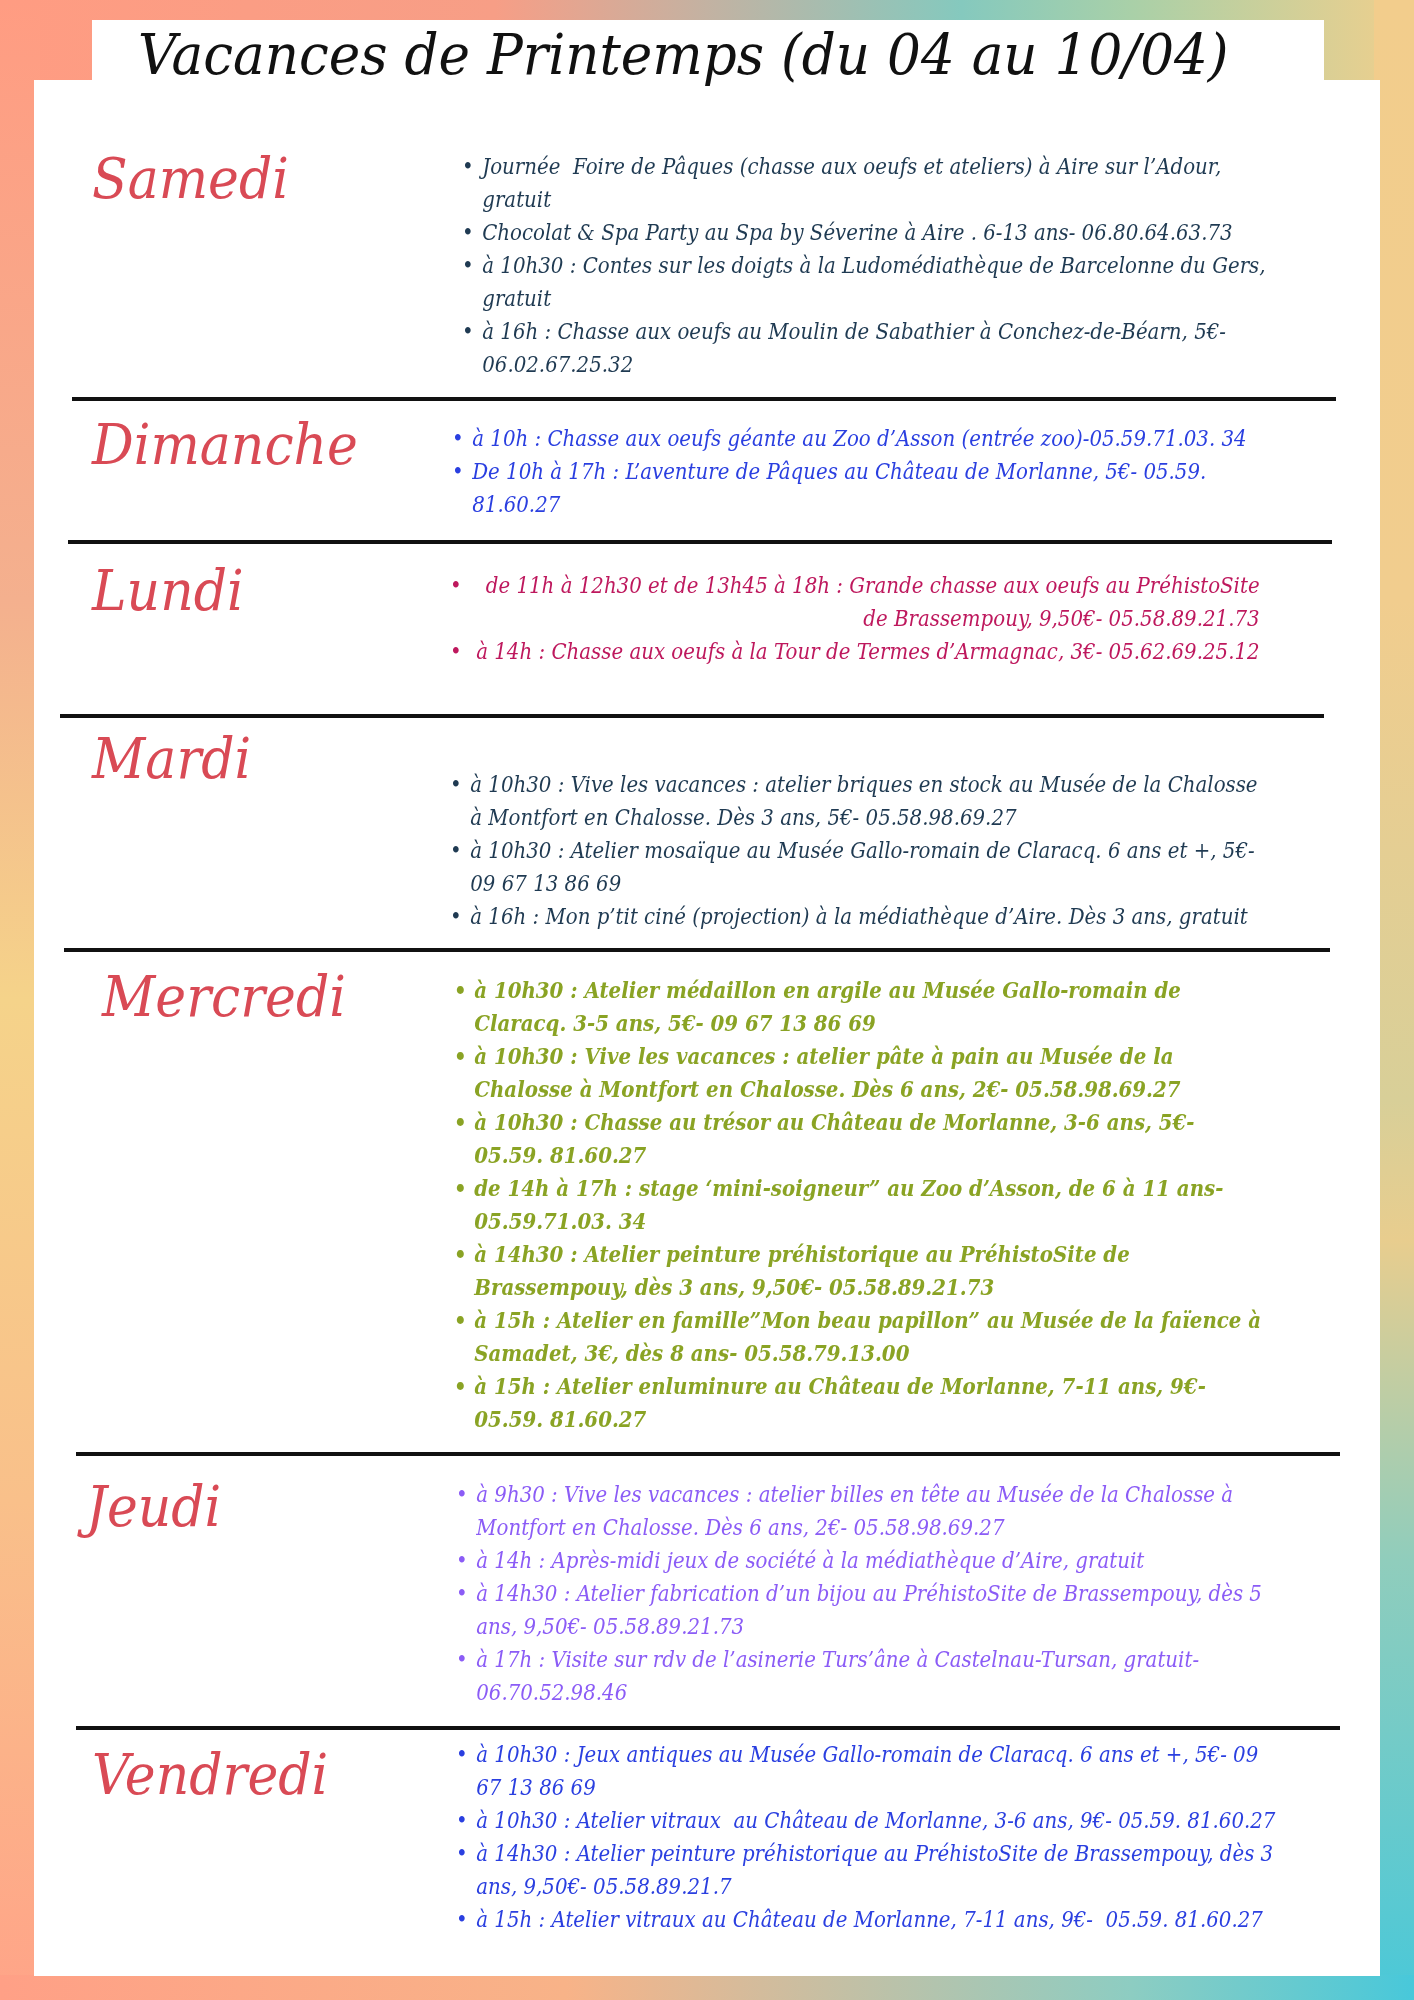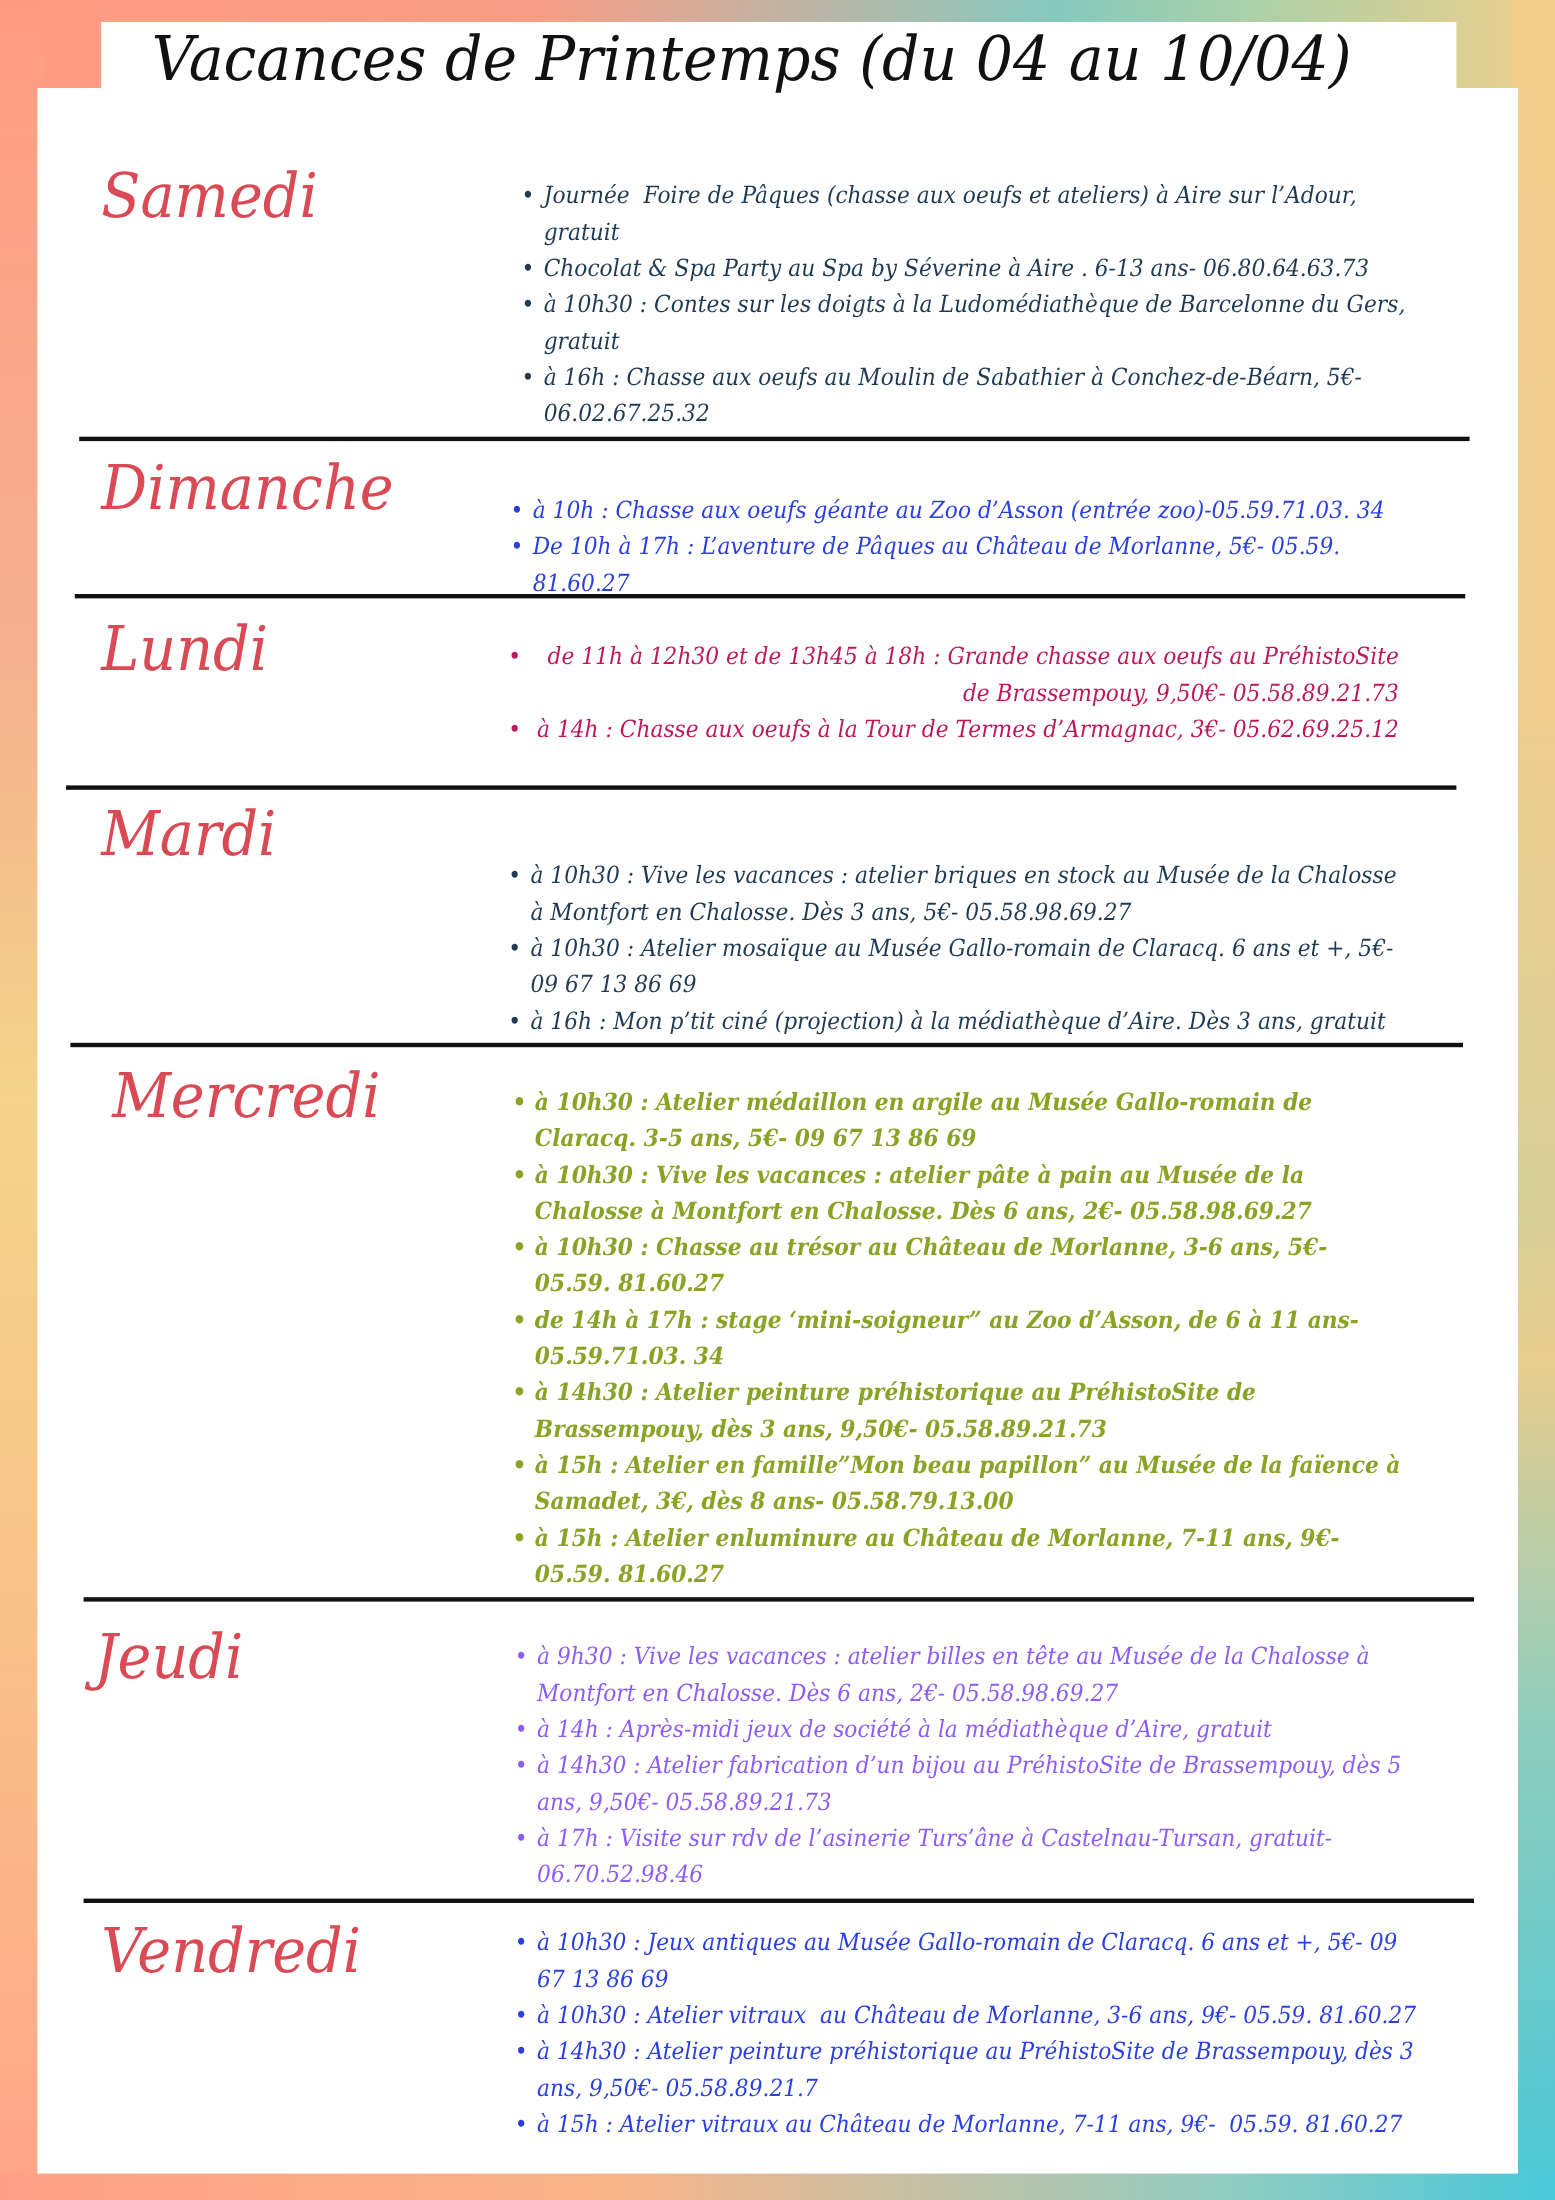--- a/index.html
+++ b/index.html
@@ -45,21 +45,21 @@
     position: absolute;
     font-family: "DejaVu Serif", serif; font-style: italic;
     font-size: 56px; color: #d94a55;
     transform: scaleX(0.93); transform-origin: left top;
     white-space: nowrap;
   }
   .rule {
     position: absolute; height: 4px; background: #111;
   }
   .events {
-    position: absolute; margin: 12px; padding: 0; list-style: none;
+    position: absolute; margin: 0; padding: 0; list-style: none;
     font-family: "DejaVu Serif", serif; font-style: italic;
     font-size: 21.5px; line-height: 33px;
   }
   .events li {
     position: relative; padding-left: 22px;
     transform: scaleX(0.92); transform-origin: left top;
     white-space: pre-wrap;
   }
   .events li::before {
     content: "•"; position: absolute; left: 0; top: 0; font-style: normal;
@@ -85,21 +85,21 @@
 <div class="day-label" style="left:92px; top:146px;">Samedi</div>
 <ul class="events c-navy" style="left:462px; top:150px; width:880px;">
   <li>Journée  Foire de Pâques (chasse aux oeufs et ateliers) à Aire sur l’Adour, gratuit</li>
   <li>Chocolat &amp; Spa Party au Spa by Séverine à Aire . 6-13 ans- 06.80.64.63.73</li>
   <li>à 10h30 : Contes sur les doigts à la Ludomédiathèque de Barcelonne du Gers, gratuit</li>
   <li>à 16h : Chasse aux oeufs au Moulin de Sabathier à Conchez-de-Béarn, 5€- 06.02.67.25.32</li>
 </ul>
 <div class="rule" style="left:72px; top:397px; width:1264px;"></div>
 
 <div class="day-label" style="left:92px; top:412px;">Dimanche</div>
-<ul class="events c-blue" style="left:452px; top:436px; width:880px;">
+<ul class="events c-blue" style="left:452px; top:422px; width:880px;">
   <li>à 10h : Chasse aux oeufs géante au Zoo d’Asson (entrée zoo)-05.59.71.03. 34</li>
   <li>De 10h à 17h : L’aventure de Pâques au Château de Morlanne, 5€- 05.59. 81.60.27</li>
 </ul>
 <div class="rule" style="left:68px; top:540px; width:1264px;"></div>
 
 <div class="day-label" style="left:92px; top:558px;">Lundi</div>
 <ul class="events c-pink" style="left:450px; top:569px; width:880px;">
   <li>de 11h à 12h30 et de 13h45 à 18h : Grande chasse aux oeufs au PréhistoSite de Brassempouy, 9,50€- 05.58.89.21.73</li>
   <li>à 14h : Chasse aux oeufs à la Tour de Termes d’Armagnac, 3€- 05.62.69.25.12</li>
 </ul>

